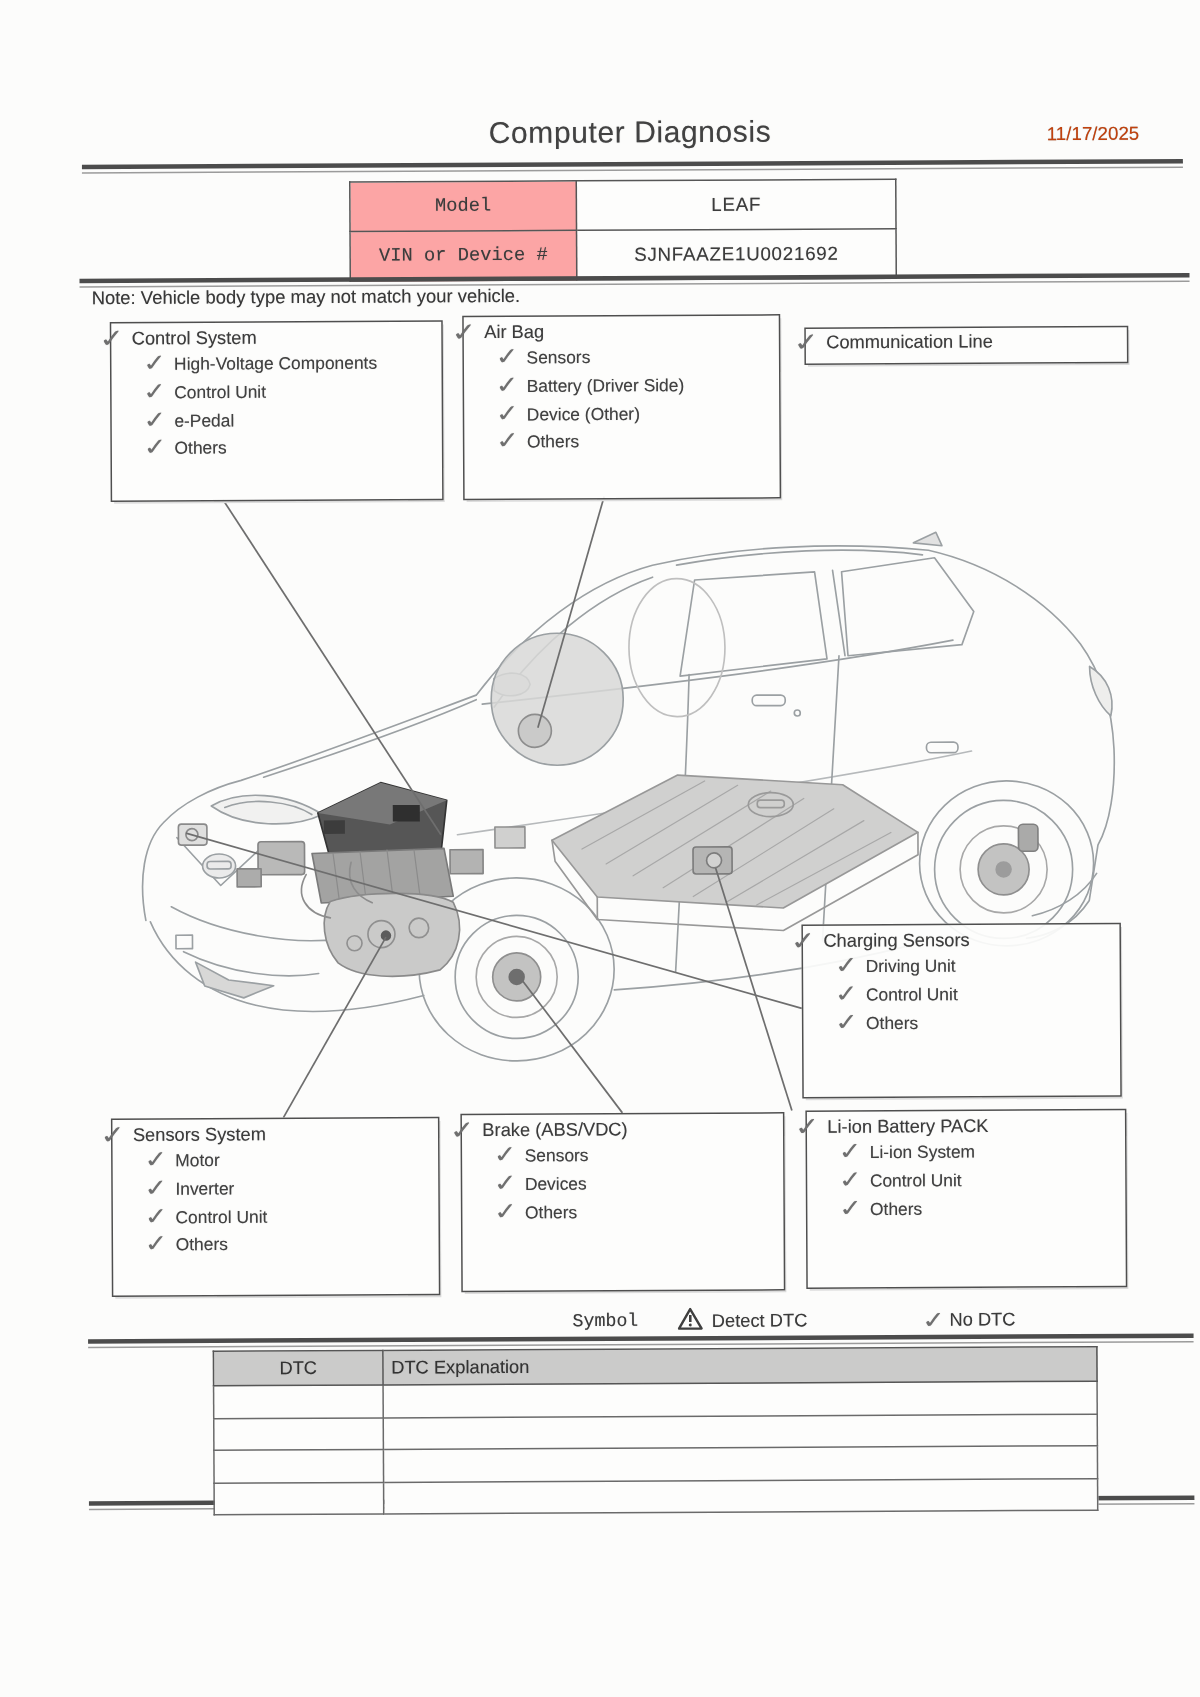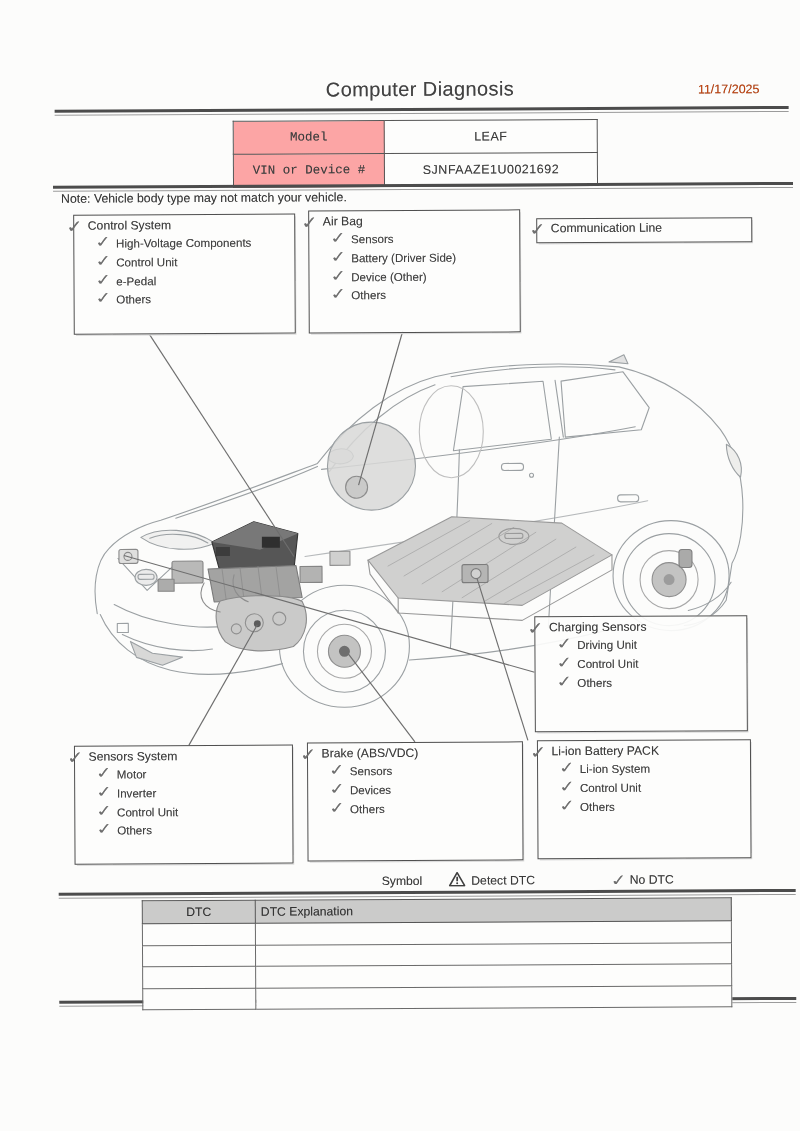--- a/index.html
+++ b/index.html
@@ -45,21 +45,21 @@
   .b-airbag{left:310px;top:210px;width:210px;height:121px;}
   .b-comm{left:538px;top:219px;width:214px;height:23px;}
   .b-comm .sys-head{padding-top:2px;}
   .b-charging{left:534px;top:617px;width:211px;height:114px;}
   .b-driving{left:73px;top:744px;width:217px;height:117px;}
   .b-brake{left:306px;top:742px;width:214px;height:117px;}
   .b-liion{left:536px;top:741px;width:212px;height:117px;}
 
   
   .legend{left:380px;top:872px;display:flex;align-items:center;font-size:12.2px;color:#3a3a3a;z-index:2;}
-  .legend .sym{margin-right:26px;}
+  .legend .sym{margin-right:26px;font-family:Liberation Mono, monospace;}
   .legend .warn{margin-right:6px;display:inline-block;}
   .legend .gap{width:78px;}
   .legend .chk{margin-right:5px;}
 
   
   .dtc-table{left:140px;top:899px;width:590px;border-collapse:collapse;table-layout:fixed;z-index:2;}
   .dtc-table th{background:#cbcbca;border:1.2px solid #565656;height:20px;font-size:12.2px;
                 font-weight:400;color:#333;}
   .dtc-table th.c1{width:110px;text-align:center;}
   .dtc-table th.c2{text-align:left;padding-left:5px;}

